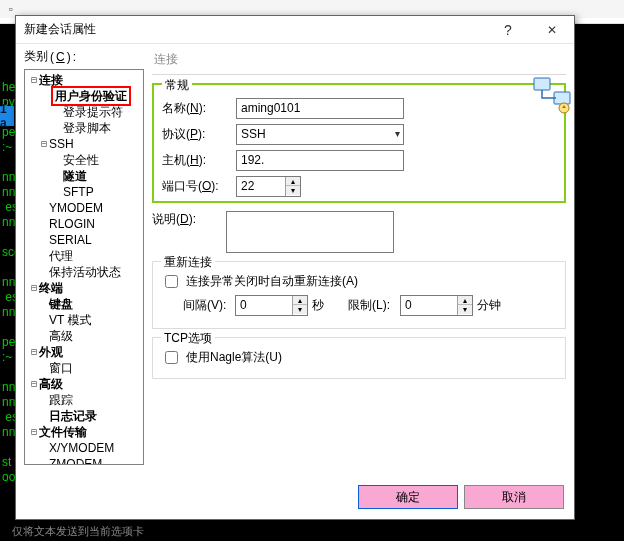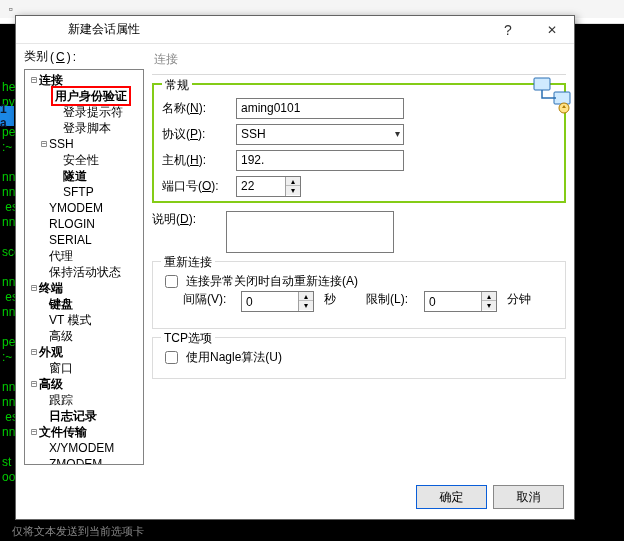--- a/index.html
+++ b/index.html
@@ -6,21 +6,21 @@
 body { margin: 0; background: #000; width: 624px; height: 541px; overflow: hidden; position: relative; }
 .bg-terminal { position:absolute; top:0; left:0; width:624px; height:541px; background:#000; color:#00e000; padding:80px 2px 0 2px; line-height:14px; font-family:monospace; font-size:11px; white-space:pre; }
 .bg-terminal .g{color:#00cc00}
 
 .tabstrip{position:absolute;top:0;left:0;right:0;height:24px;background:#fff;border-bottom:1px solid #e0e0e0;}
 .tabstrip .bar{position:absolute;left:0;right:0;top:0;height:18px;background:#f5f5f5;display:flex;align-items:center;gap:6px;padding:0 4px;color:#555;}
 .tbic{width:14px;text-align:center;color:#555}
 
 .dialog { position:absolute; top:15px; left:15px; width:560px; height:505px; background:#fff; border:1px solid #646464; box-shadow:2px 2px 8px rgba(0,0,0,.4); }
 .titlebar { height:28px; background:#fff; border-bottom:1px solid #e6e6e6; display:flex; align-items:center; padding:0 0 0 8px; }
-.titlebar .title { flex:1;margin-left:44px; }
+.titlebar .title { flex:1; }
 .titlebar .winbtn{ width:44px; height:28px; display:flex; align-items:center; justify-content:center; color:#333; }
 .helpmark{font-size:14px}
 
 .content{ display:flex; height:427px; }
 .left { width:130px; padding:4px 2px 4px 8px; }
 .left .catlabel{margin-bottom:4px;display:flex;align-items:center;gap:2px}
 .left .catlabel .u{text-decoration:underline}
 .tree-outer{border:1px solid #828282; height:396px; overflow:hidden; padding:2px 0 0 0;}
 .tree-item{white-space:nowrap; line-height:16px; height:16px; display:flex; align-items:center; cursor:default}
 .tree-item .exp{width:10px;text-align:center;color:#666;font-family:monospace;font-size:10px}
@@ -55,27 +55,27 @@
 .spin .btns span{width:14px;height:9px;font-size:8px;line-height:9px;text-align:center;background:#efefef;border-bottom:1px solid #bbb}
 .spin .btns span:last-child{border-bottom:none}
 textarea.desc{width:168px;height:42px;resize:none}
 
 .icon-net{position:absolute;right:2px;top:32px;width:40px;height:38px}
 .icon-net svg{width:40px;height:38px}
 
 label.chk{display:flex;align-items:center;gap:5px}
 label.chk input{width:13px;height:13px}
 
-.row3{display:flex;align-items:flex-start;height:28px;gap:6px;justify-content:flex-start;padding-left:22px}
+.row3{display:flex;align-items:center;height:28px;justify-content:flex-start;padding-left:22px}
 .row3 .lab2{width:52px}
 .row3 .spin input{width:56px}
 .row3 .unit{width:24px;text-align:left;margin-left:4px;margin-right:12px}
 
 .btnrow{ position:absolute; right:10px; bottom:10px; display:flex; gap:6px; }
-.btn{ width:71px; height:24px; border:1px solid #888; background:#e5e5e5; display:flex; align-items:center; justify-content:center; }
+.btn{ width:100px; height:24px; border:1px solid #888; background:#f9a8d4; display:flex; align-items:center; justify-content:center; }
 .btn.primary{border:1px solid #0a5ed8}
 
 .status{position:absolute;left:12px;bottom:2px;color:#888;font-size:11px}
 .side-tab{position:absolute;left:0;top:106px;width:14px;height:20px;background:#1b87e6;color:#0f172a;display:flex;align-items:center;justify-content:center;font-weight:700}
 </style>
 </head>
 <body>
 
 <div class="bg-terminal"><span class="g">hel
 pyr

